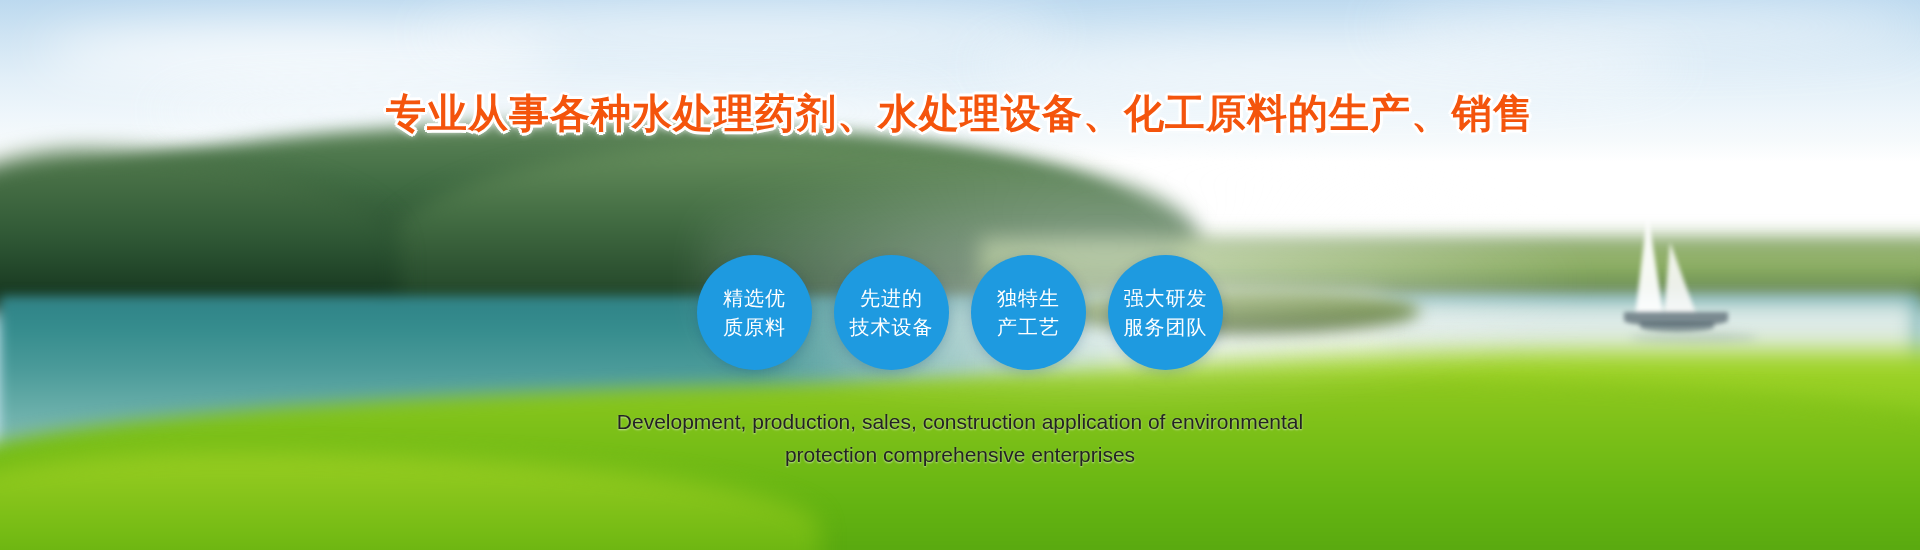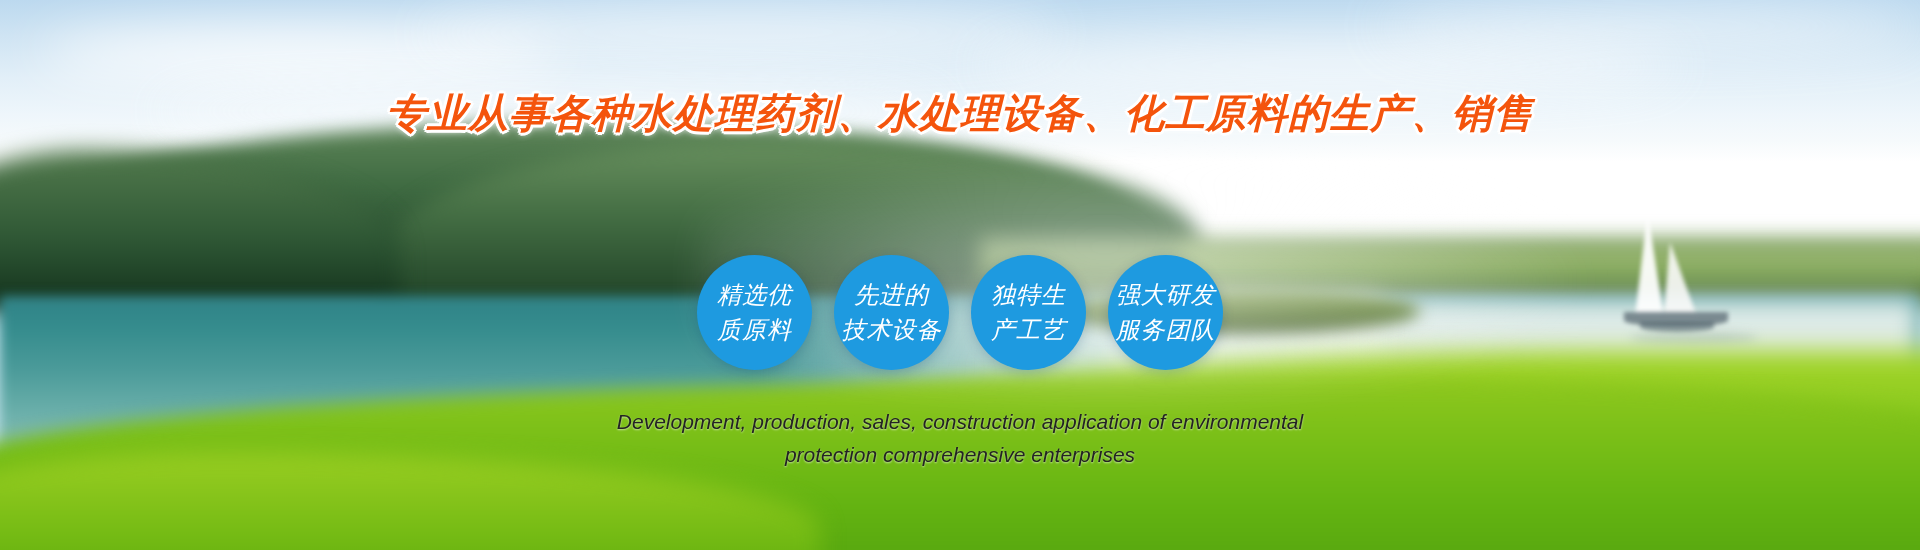--- a/index.html
+++ b/index.html
@@ -148,21 +148,21 @@
     position:absolute;left:18px;top:120px;width:128px;height:12px;
     background:rgba(150,170,180,0.42);border-radius:50%;filter:blur(4px);
   }
   .veil-light{
     position:absolute;left:700px;top:150px;width:900px;height:260px;
     background:radial-gradient(ellipse at 45% 50%,rgba(255,255,255,0.55) 0%,rgba(255,255,255,0) 70%);
     filter:blur(18px);
   }
 
   
-  .content{position:absolute;left:0;top:0;width:1920px;height:444px;font-style:italic;}
+  .content{position:absolute;left:0;top:0;width:1920px;height:444px;}
 
   .headline{
     position:absolute;left:0;top:86px;width:1920px;
     text-align:center;
     font-size:40px;font-weight:bold;
     letter-spacing:1px;
     color:#f4540c;
     -webkit-text-stroke:0px;
     text-shadow:
       -2px -2px 0 #ffffff,  2px -2px 0 #ffffff,
@@ -185,21 +185,21 @@
   .circles{
     position:absolute;left:0;top:255px;width:1920px;
     display:flex;justify-content:center;align-items:center;
     gap:22px;
   }
   .circle{
     width:115px;height:115px;border-radius:50%;
     background:#1e9ae0;
     display:flex;flex-direction:column;
     align-items:center;justify-content:center;
-    color:#ffffff;font-size:24px;line-height:1.42;
+    color:#ffffff;font-size:20px;line-height:1.42;
     letter-spacing:1px;
     box-shadow:0 3px 12px rgba(0,60,110,0.22);
     flex:0 0 auto;
   }
   .circle .ln{display:block;white-space:nowrap;}
 
   .en-text{
     position:absolute;left:0;top:405px;width:1920px;
     text-align:center;color:#232323;
     font-size:21px;line-height:33px;

